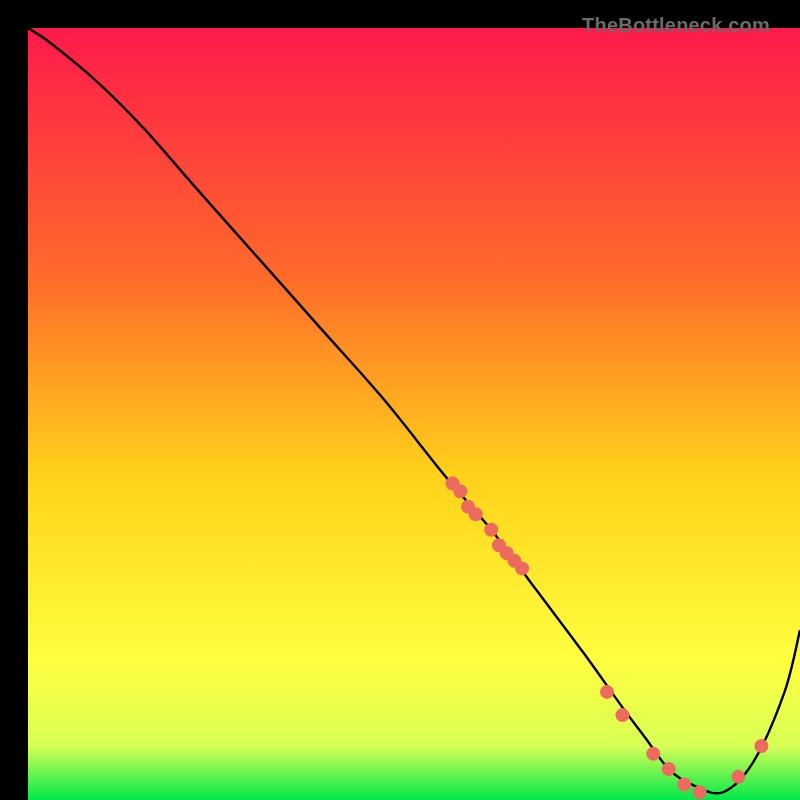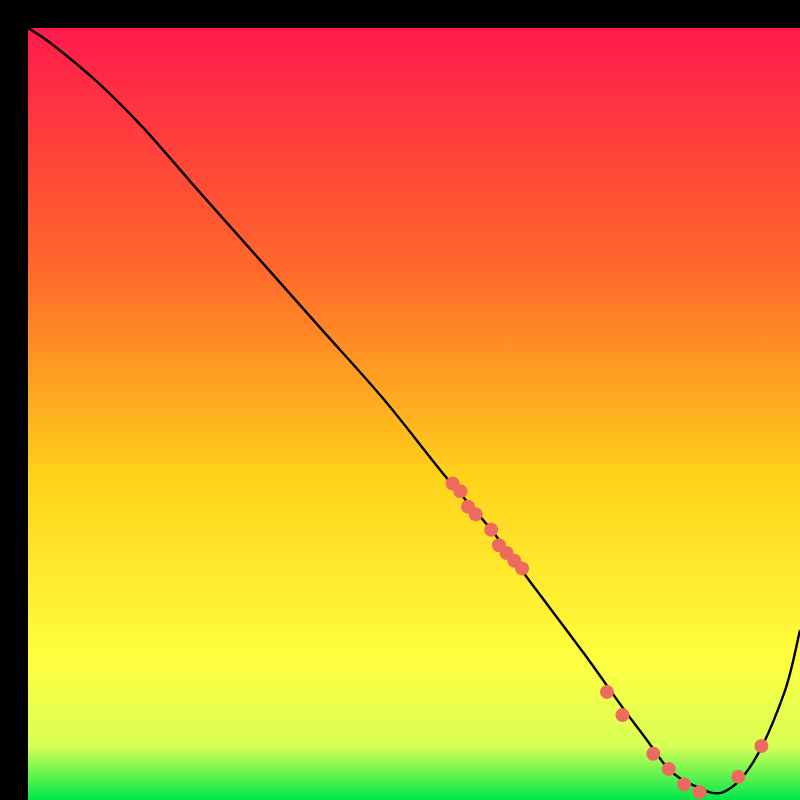--- a/index.html
+++ b/index.html
@@ -73,13 +73,14 @@
           <circle cx="594.44" cy="687.08" r="7" fill="#ed6a5e" stroke="#b94c46" stroke-width="0"></circle>
           <circle cx="625.32" cy="725.68" r="7" fill="#ed6a5e" stroke="#b94c46" stroke-width="0"></circle>
           <circle cx="640.76" cy="741.12" r="7" fill="#ed6a5e" stroke="#b94c46" stroke-width="0"></circle>
           <circle cx="656.1999999999999" cy="756.56" r="7" fill="#ed6a5e" stroke="#b94c46" stroke-width="0"></circle>
           <circle cx="671.64" cy="764.28" r="7" fill="#ed6a5e" stroke="#b94c46" stroke-width="0"></circle>
           <circle cx="710.24" cy="748.84" r="7" fill="#ed6a5e" stroke="#b94c46" stroke-width="0"></circle>
           <circle cx="733.4" cy="717.96" r="7" fill="#ed6a5e" stroke="#b94c46" stroke-width="0"></circle>
         </g>
     </svg>
   </div>
+  <div class="watermark">TheBottleneck.com</div>
 </div>
 
 </body></html>

